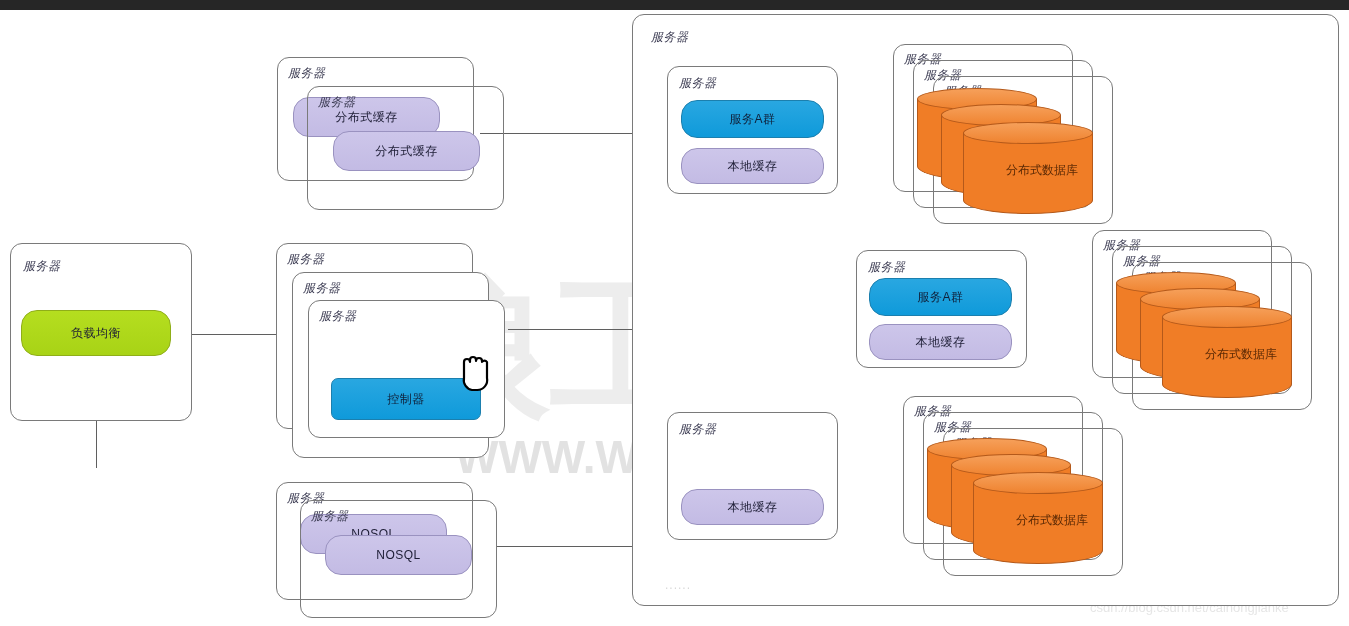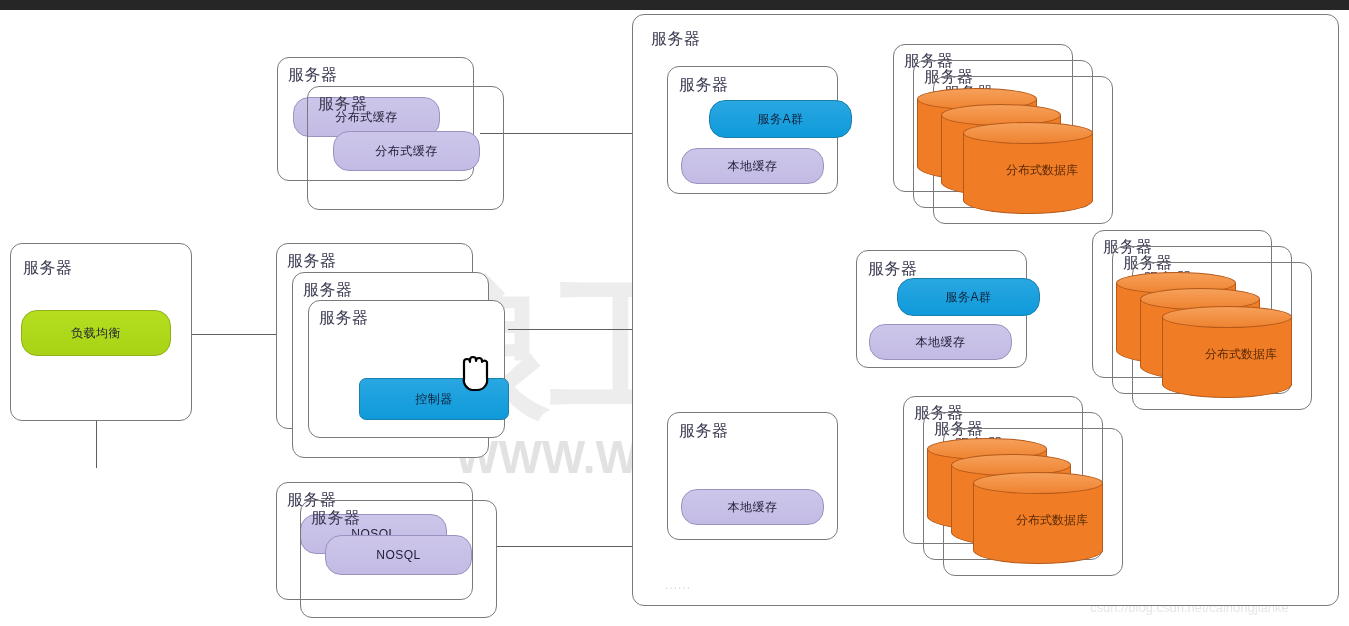--- a/index.html
+++ b/index.html
@@ -6,32 +6,32 @@
   body{width:1349px;height:626px;position:relative;overflow:hidden;
        font-family:"Liberation Sans","DejaVu Sans",sans-serif;}
   #canvas{position:absolute;left:0;top:0;width:1349px;height:626px;}
 
   .topbar{position:absolute;left:0;top:0;width:1349px;height:10px;background:#262626;}
 
   
   .server-box{position:absolute;border:1px solid #7a7a7a;border-radius:12px;
               background:#fff;box-sizing:border-box;}
   .server-box.nofill{background:transparent;}
-  .server-label{position:absolute;font-size:16px;color:#3b3b52;white-space:nowrap;
-                letter-spacing:0.5px;}
+  .server-label{position:absolute;font-size:12px;color:#3b3b52;white-space:nowrap;
+                letter-spacing:0.5px;font-style:italic;}
 
   
   .node{position:absolute;box-sizing:border-box;border:1px solid #6f6f8a;
         border-radius:16px;display:flex;align-items:center;justify-content:center;
         font-size:12px;color:#1d1d35;white-space:nowrap;letter-spacing:0.5px;}
   .node.green{background:linear-gradient(180deg,#b5de1f 0%,#a8d316 100%);border-color:#8fae18;}
   .node.gray{background:linear-gradient(180deg,#c0c0c0 0%,#b4b4b4 100%);border-color:#8f8f8f;}
   .node.purple{background:linear-gradient(180deg,#cdc6ea 0%,#c3bbe4 100%);border-color:#9a92c0;}
   .node.blue{background:linear-gradient(180deg,#29a7e1 0%,#0f9ada 100%);border-color:#1b7fae;
-             color:#10203a;margin-left:28px;}
+             color:#10203a;}
 
   
   .cyl{position:absolute;}
   .cyl .body{position:absolute;left:0;right:0;bottom:0;top:11px;
              background:#f07d26;border-left:1px solid #b4591a;border-right:1px solid #b4591a;
              border-bottom:1px solid #b4591a;border-radius:0 0 50% 50%/0 0 14px 14px;}
   .cyl .cap{position:absolute;left:0;right:0;top:0;height:22px;border:1px solid #b4591a;
             border-radius:50%;box-sizing:border-box;background:linear-gradient(180deg,#f6a05a,#ef8330);}
   .cyl .txt{position:absolute;left:0;right:0;top:52%;transform:translateY(-50%);
             text-align:center;font-size:12px;color:#5c2a05;white-space:nowrap;padding-left:28px;}

